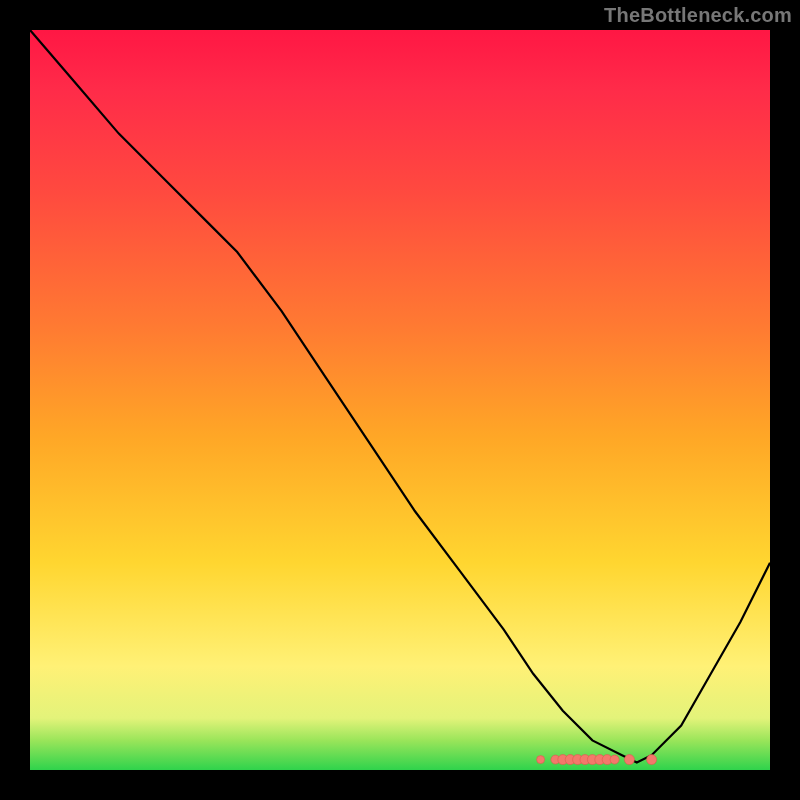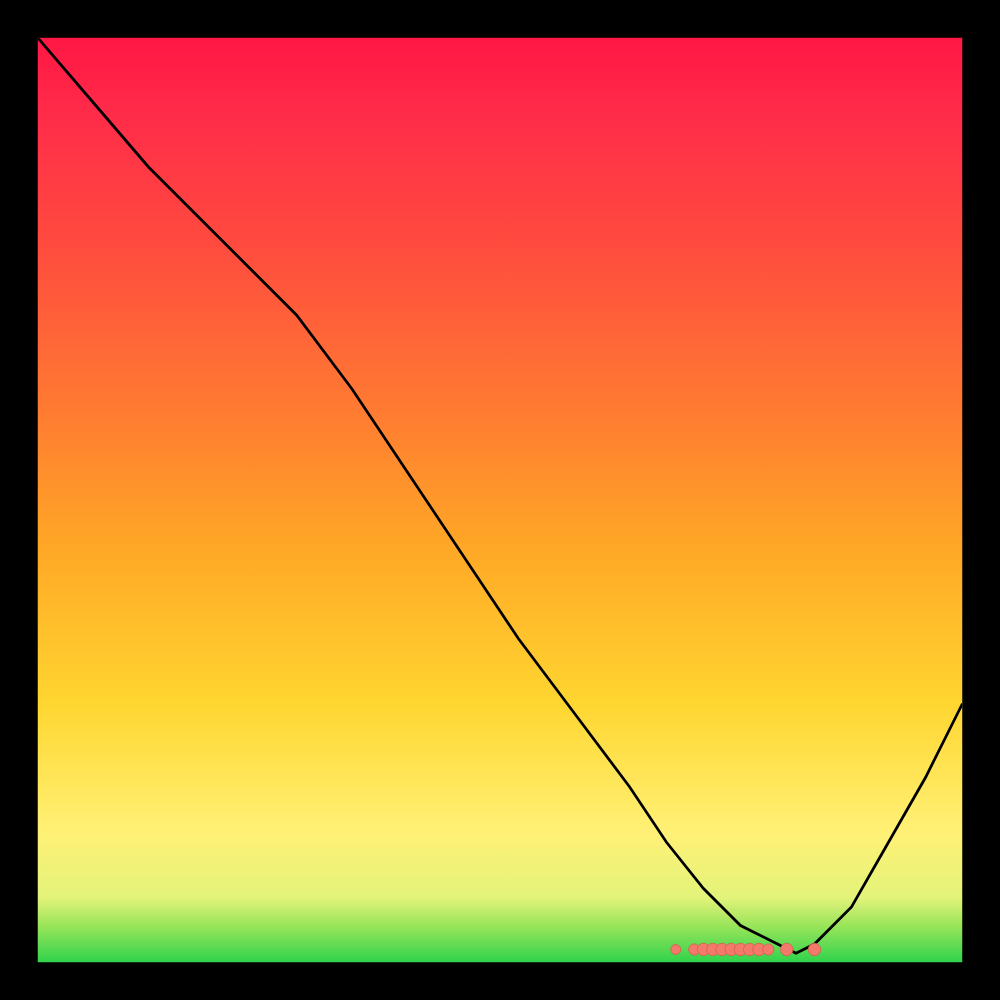--- a/index.html
+++ b/index.html
@@ -55,20 +55,21 @@
   .series-svg {
     position: absolute;
     inset: 0;
   }
 </style>
 </head>
 <body>
 
 <div class="stage">
 
+  <div class="watermark">TheBottleneck.com</div>
 
   <div class="plot-area">
     <div class="gradient"></div>
     <svg class="series-svg" width="740" height="740" viewBox="0 0 740 740">
       <path id="curve-path" fill="none" stroke="#000000" stroke-width="2.2" d="M0.0 0.0 L44.4 51.8 L88.8 103.6 L133.2 148.0 L177.6 192.4 L207.2 222.0 L251.6 281.2 L296.0 347.8 L340.4 414.4 L384.8 481.0 L429.2 540.2 L473.6 599.4 L503.2 643.8 L532.8 680.8 L562.4 710.4 L592.0 725.2 L606.8 732.6 L621.6 725.2 L651.2 695.6 L680.8 643.8 L710.4 592.0 L740.0 532.8"></path>
       <g id="markers-group">
           <circle cx="510.6" cy="729.6" r="4" fill="#f3796b" stroke="#d85a4c" stroke-width="0.6"></circle>
           <circle cx="525.4" cy="729.6" r="4.5" fill="#f3796b" stroke="#d85a4c" stroke-width="0.6"></circle>
           <circle cx="532.8" cy="729.6" r="5" fill="#f3796b" stroke="#d85a4c" stroke-width="0.6"></circle>
           <circle cx="540.2" cy="729.6" r="5" fill="#f3796b" stroke="#d85a4c" stroke-width="0.6"></circle>

